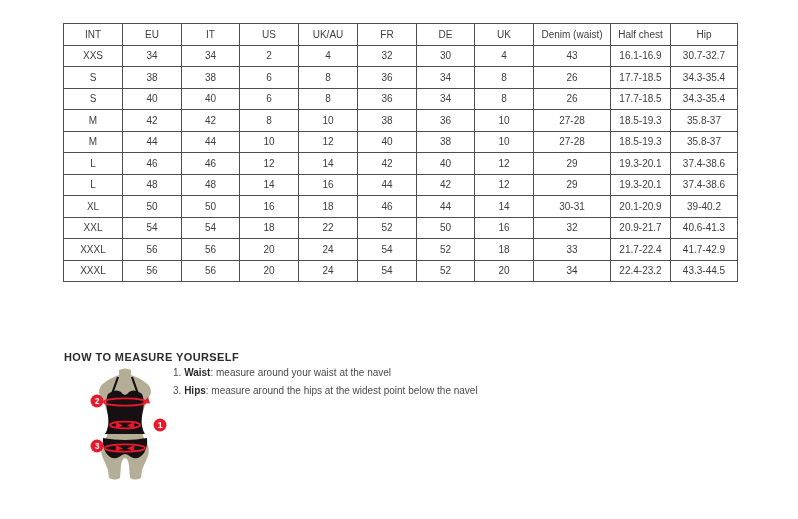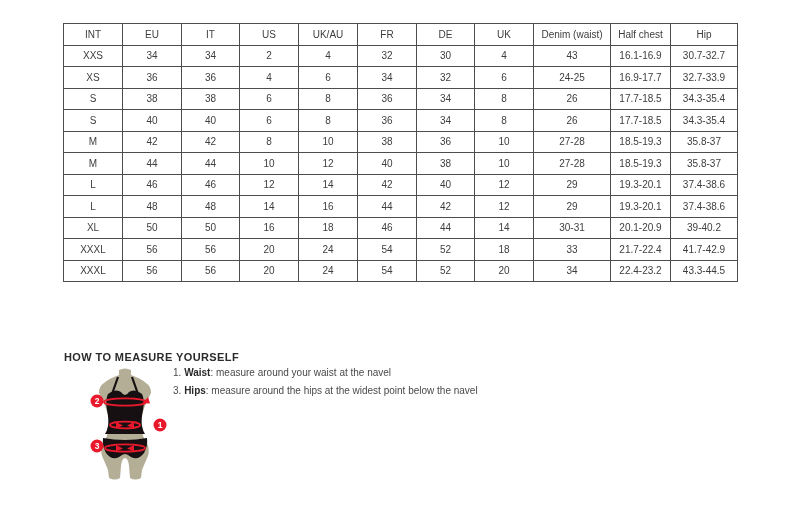--- a/index.html
+++ b/index.html
@@ -105,33 +105,20 @@
           <td>2</td>
           <td>4</td>
           <td>32</td>
           <td>30</td>
           <td>4</td>
           <td>43</td>
           <td>16.1-16.9</td>
           <td>30.7-32.7</td>
         </tr>
         <tr>
-          <td>XS</td>
-          <td>36</td>
-          <td>36</td>
-          <td>4</td>
-          <td>6</td>
-          <td>34</td>
-          <td>32</td>
-          <td>6</td>
-          <td>24-25</td>
-          <td>16.9-17.7</td>
-          <td>32.7-33.9</td>
-        </tr>
-        <tr>
           <td>S</td>
           <td>38</td>
           <td>38</td>
           <td>6</td>
           <td>8</td>
           <td>36</td>
           <td>34</td>
           <td>8</td>
           <td>26</td>
           <td>17.7-18.5</td>
@@ -209,20 +196,33 @@
           <td>16</td>
           <td>18</td>
           <td>46</td>
           <td>44</td>
           <td>14</td>
           <td>30-31</td>
           <td>20.1-20.9</td>
           <td>39-40.2</td>
         </tr>
         <tr>
+          <td>XXL</td>
+          <td>54</td>
+          <td>54</td>
+          <td>18</td>
+          <td>22</td>
+          <td>52</td>
+          <td>50</td>
+          <td>16</td>
+          <td>32</td>
+          <td>20.9-21.7</td>
+          <td>40.6-41.3</td>
+        </tr>
+        <tr>
           <td>XXXL</td>
           <td>56</td>
           <td>56</td>
           <td>20</td>
           <td>24</td>
           <td>54</td>
           <td>52</td>
           <td>18</td>
           <td>33</td>
           <td>21.7-22.4</td>

